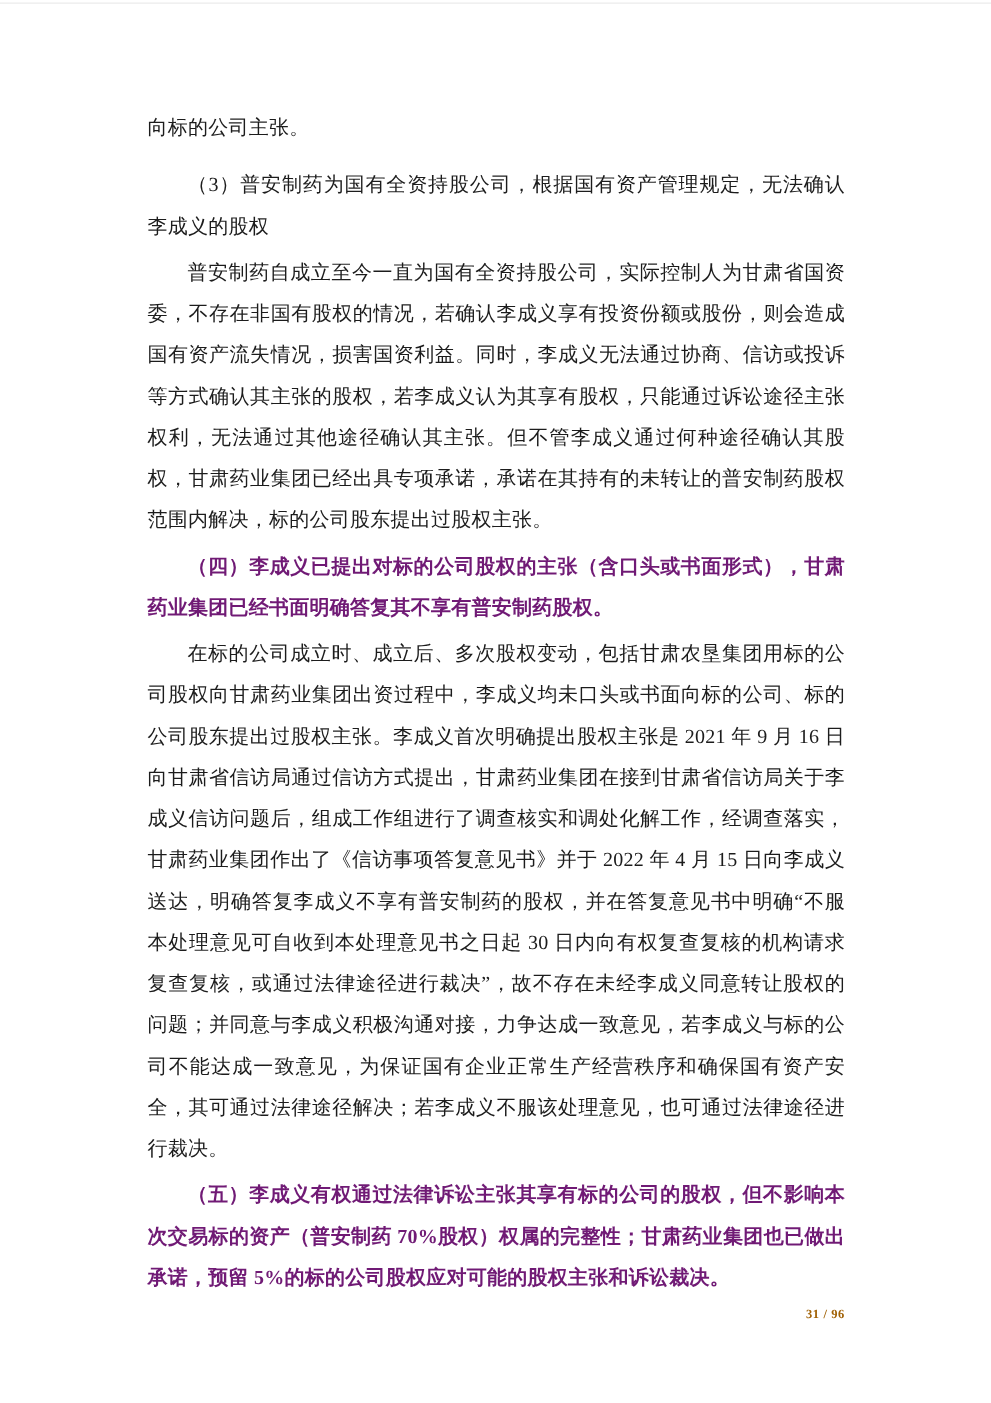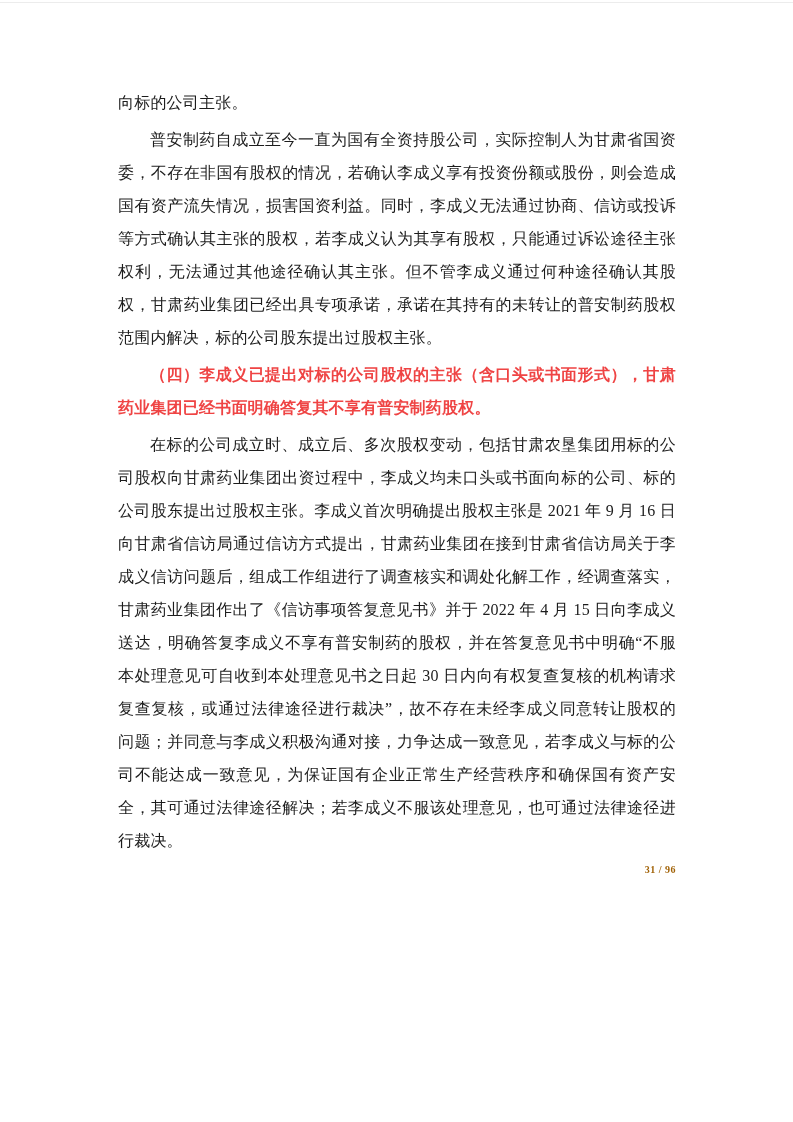--- a/index.html
+++ b/index.html
@@ -42,37 +42,39 @@
   }
   .para.first {
     margin-top: 0;
     text-indent: 0;
   }
   .para.gap-before {
     margin-top: 13px;
   }
   .para.bold {
     font-weight: bold;
-    color: #ef4444;
+    color: #701a75;
   }
   .page-footer {
     margin-top: 3px;
     font-size: 10px;
     line-height: 20px;
     font-weight: bold;
     color: #a16207;
     text-align: right;
     letter-spacing: 0.5px;
   }
 </style>
 </head>
 <body>
 
 <div class="page">
   <div class="page-top-edge"></div>
   <div class="content">
     <p class="para first">向标的公司主张。</p>
+    <p class="para gap-before">（3）普安制药为国有全资持股公司，根据国有资产管理规定，无法确认李成义的股权</p>
     <p class="para">普安制药自成立至今一直为国有全资持股公司，实际控制人为甘肃省国资委，不存在非国有股权的情况，若确认李成义享有投资份额或股份，则会造成国有资产流失情况，损害国资利益。同时，李成义无法通过协商、信访或投诉等方式确认其主张的股权，若李成义认为其享有股权，只能通过诉讼途径主张权利，无法通过其他途径确认其主张。但不管李成义通过何种途径确认其股权，甘肃药业集团已经出具专项承诺，承诺在其持有的未转让的普安制药股权范围内解决，标的公司股东提出过股权主张。</p>
     <p class="para bold">（四）李成义已提出对标的公司股权的主张（含口头或书面形式），甘肃药业集团已经书面明确答复其不享有普安制药股权。</p>
     <p class="para">在标的公司成立时、成立后、多次股权变动，包括甘肃农垦集团用标的公司股权向甘肃药业集团出资过程中，李成义均未口头或书面向标的公司、标的公司股东提出过股权主张。李成义首次明确提出股权主张是 2021 年 9 月 16 日向甘肃省信访局通过信访方式提出，甘肃药业集团在接到甘肃省信访局关于李成义信访问题后，组成工作组进行了调查核实和调处化解工作，经调查落实，甘肃药业集团作出了《信访事项答复意见书》并于 2022 年 4 月 15 日向李成义送达，明确答复李成义不享有普安制药的股权，并在答复意见书中明确“不服本处理意见可自收到本处理意见书之日起 30 日内向有权复查复核的机构请求复查复核，或通过法律途径进行裁决”，故不存在未经李成义同意转让股权的问题；并同意与李成义积极沟通对接，力争达成一致意见，若李成义与标的公司不能达成一致意见，为保证国有企业正常生产经营秩序和确保国有资产安全，其可通过法律途径解决；若李成义不服该处理意见，也可通过法律途径进行裁决。</p>
+    <p class="para bold">（五）李成义有权通过法律诉讼主张其享有标的公司的股权，但不影响本次交易标的资产（普安制药 70%股权）权属的完整性；甘肃药业集团也已做出承诺，预留 5%的标的公司股权应对可能的股权主张和诉讼裁决。</p>
     <div class="page-footer">31 / 96</div>
   </div>
 </div>
 
 </body></html>

